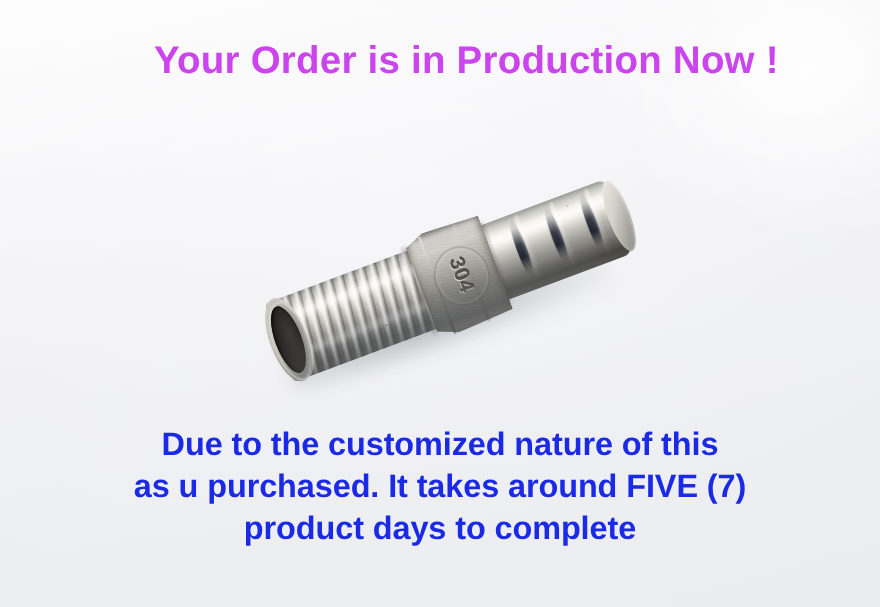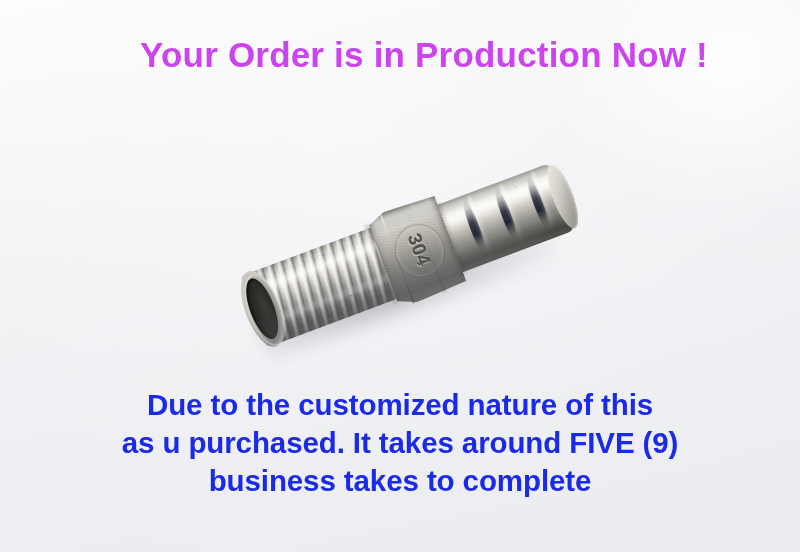--- a/index.html
+++ b/index.html
@@ -456,17 +456,17 @@
       <div class="barb-cap"></div>
 
       <div class="speck" style="left:104px; top:104px;"></div>
       <div class="speck" style="left:92px; top:56px; opacity:.4;"></div>
       <div class="speck" style="left:296px; top:60px; opacity:.35;"></div>
     </div>
   </div>
 
   <div class="body-block" style="color:#1a2ae6;">
     <span class="body-line">Due to the customized nature of this</span>
-    <span class="body-line">as u purchased. It takes around FIVE (9)</span>
-    <span class="body-line">business takes to complete</span>
+    <span class="body-line">as u purchased. It takes around FIVE (7)</span>
+    <span class="body-line">product days to complete</span>
   </div>
 
 </div>
 
 </body></html>

